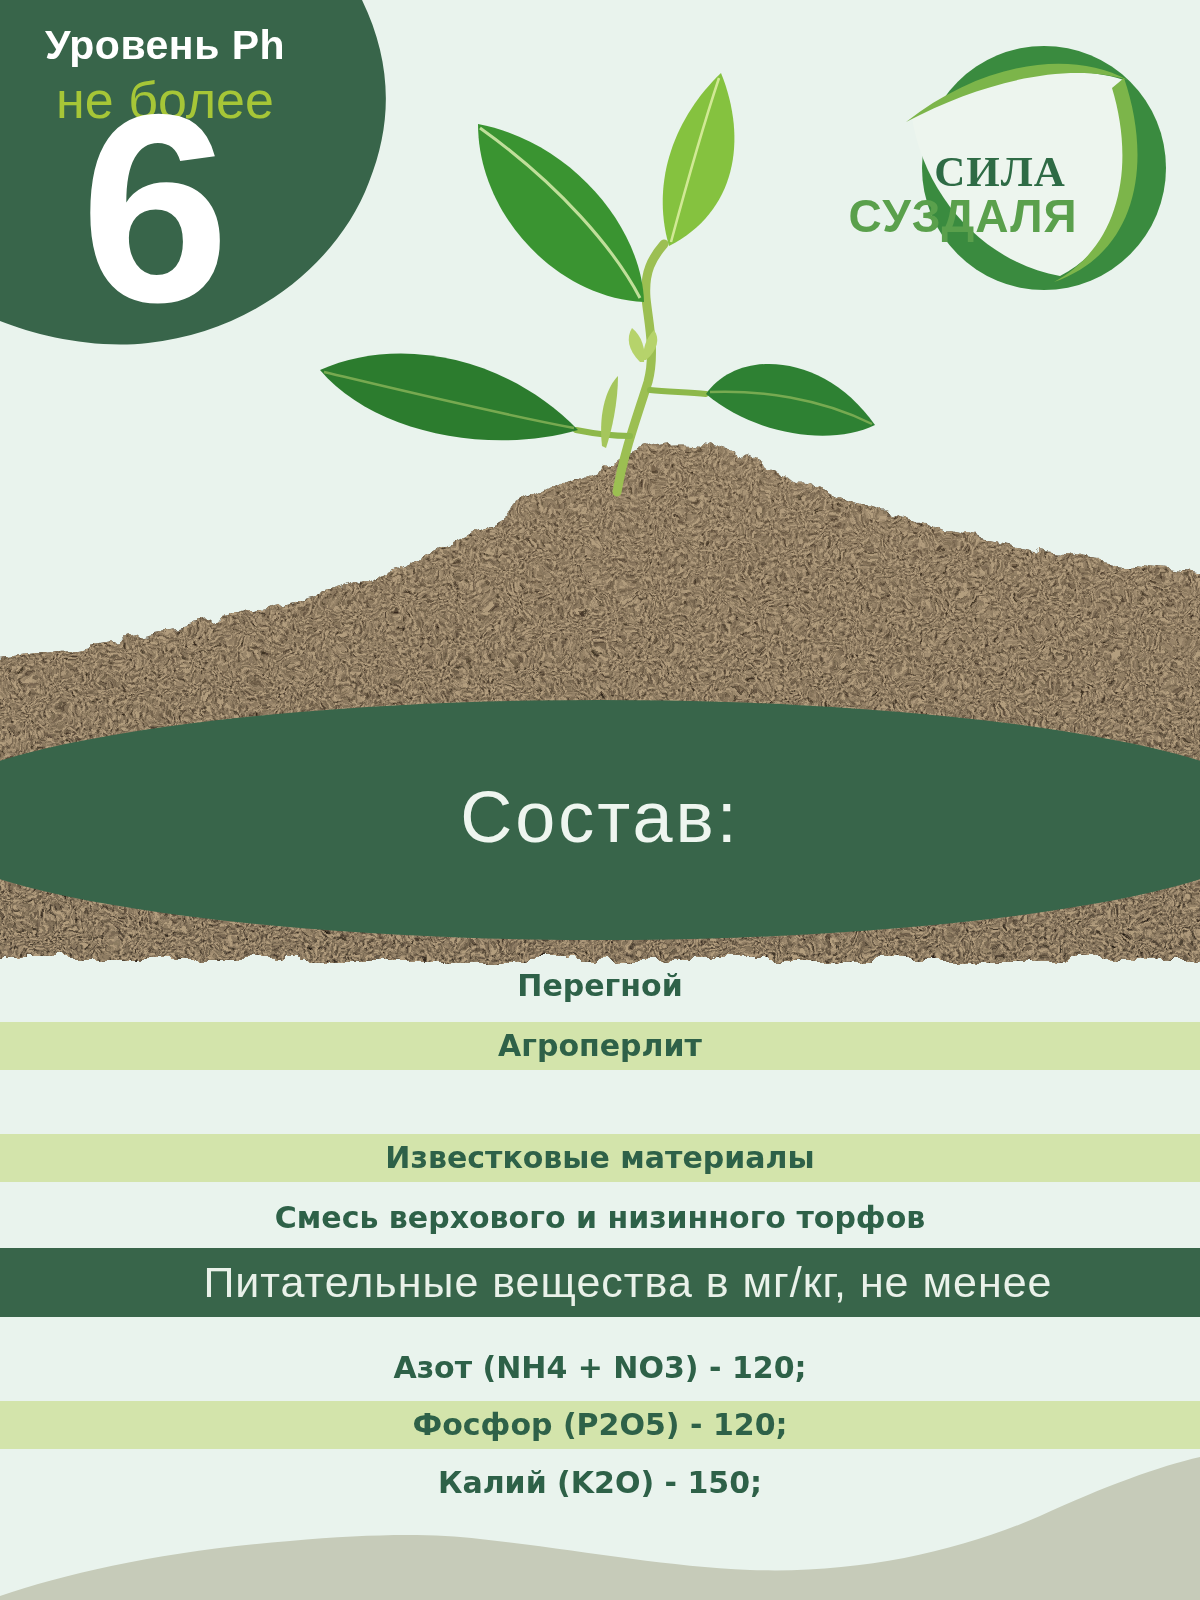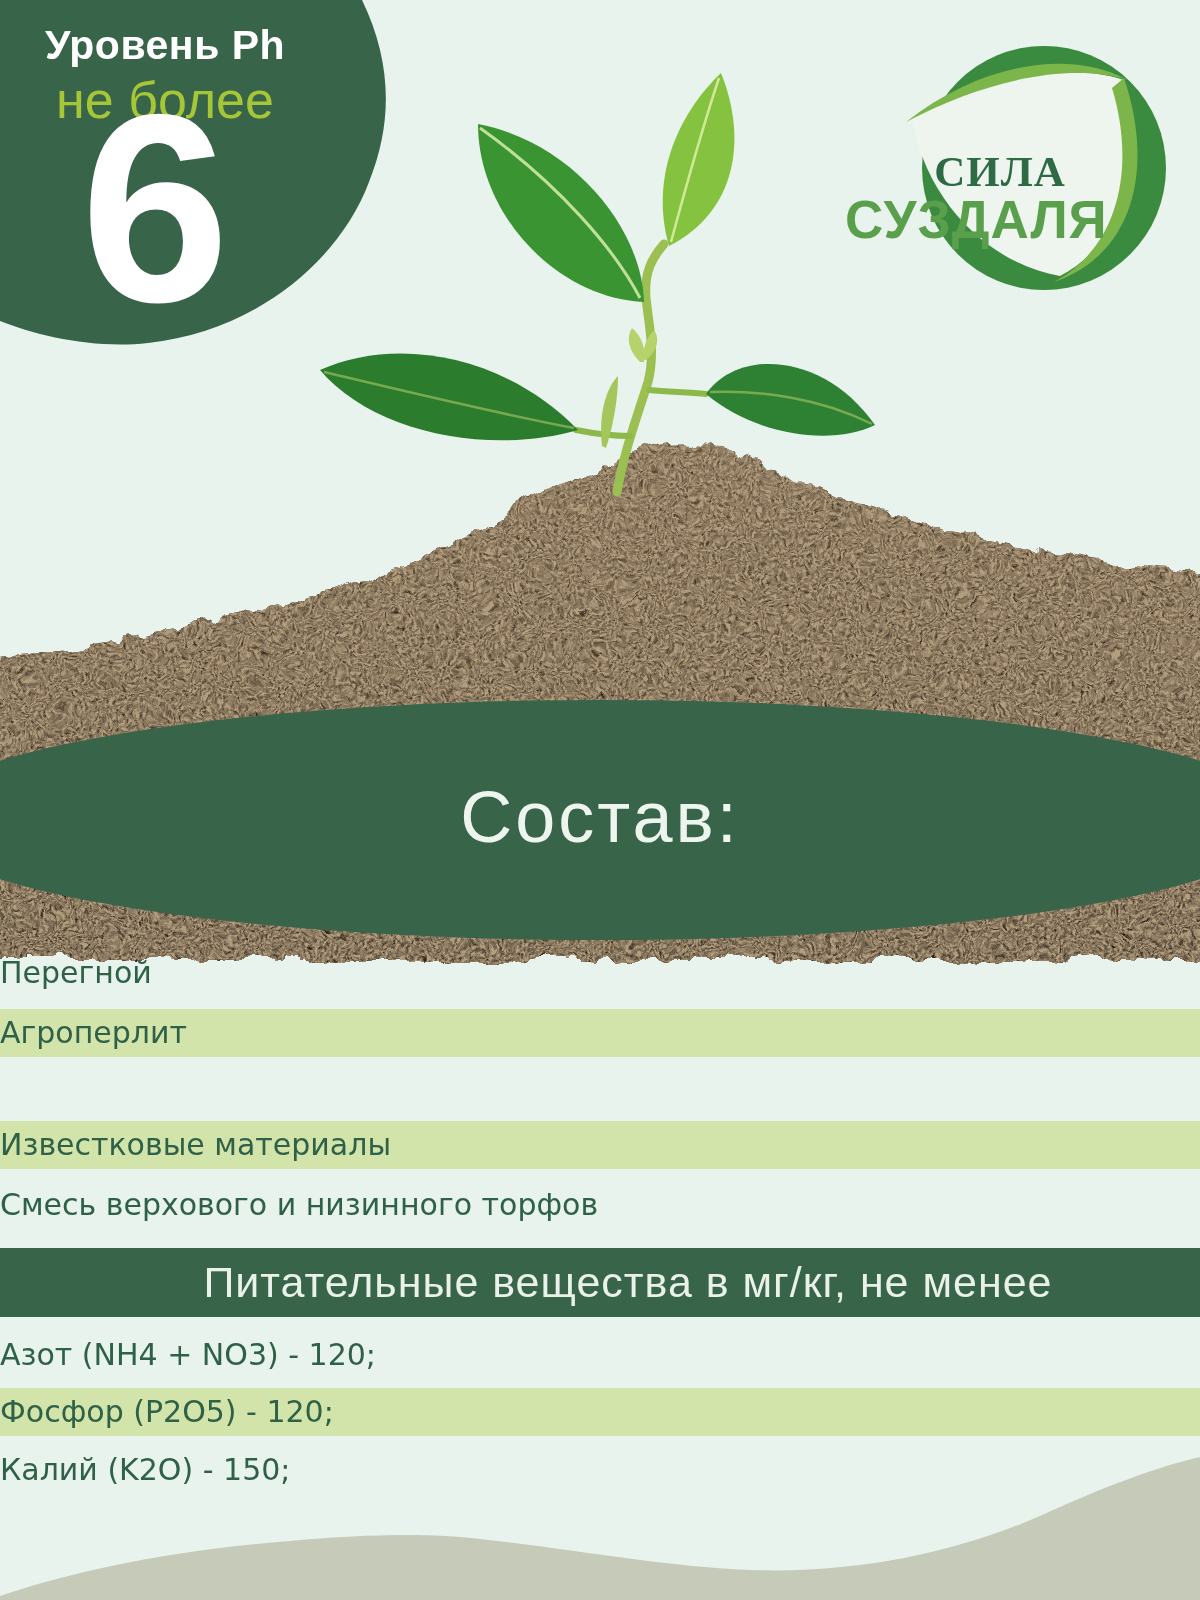--- a/index.html
+++ b/index.html
@@ -41,35 +41,35 @@
 
   
   .logo-line1{
     left:928px;top:147px;width:144px;text-align:center;
     font-size:43px;font-weight:700;letter-spacing:1px;
     color:var(--c-logo-text-dark,#2e6b45);
     font-family:Liberation Serif, serif;
   }
   .logo-line2{
     left:845px;top:189px;width:236px;text-align:center;
-    font-size:53px;font-weight:700;letter-spacing:1px;
+    font-size:46px;font-weight:700;letter-spacing:1px;
     color:var(--c-logo-text-light,#5aa04c);
   }
 
   
   .compose-heading{
     left:0;top:776px;width:1200px;text-align:center;
     font-size:72px;font-weight:300;color:#eef5ef;letter-spacing:3px;
   }
 
   
   .list-row{
-    left:0;width:1200px;height:48px;line-height:48px;text-align:left;
+    left:0;width:1200px;height:48px;line-height:48px;text-align:center;
     font-family:"DejaVu Sans","Liberation Sans",sans-serif;
-    font-size:30px;font-weight:400;color:var(--c-list-text-green,#2e6148);
+    font-size:30px;font-weight:700;color:var(--c-list-text-green,#2e6148);margin-top:13px;
   }
   .list-row.striped{background:var(--c-stripe-green,#d3e4ab);}
 
   .section-bar{
     left:0;top:1248px;width:1200px;height:69px;line-height:69px;text-align:center;
     background:var(--c-dark-green,#38654a);
     font-size:43px;font-weight:300;color:#e9f1e9;letter-spacing:1px;padding-left:28px;
   }
 </style>
 </head>

